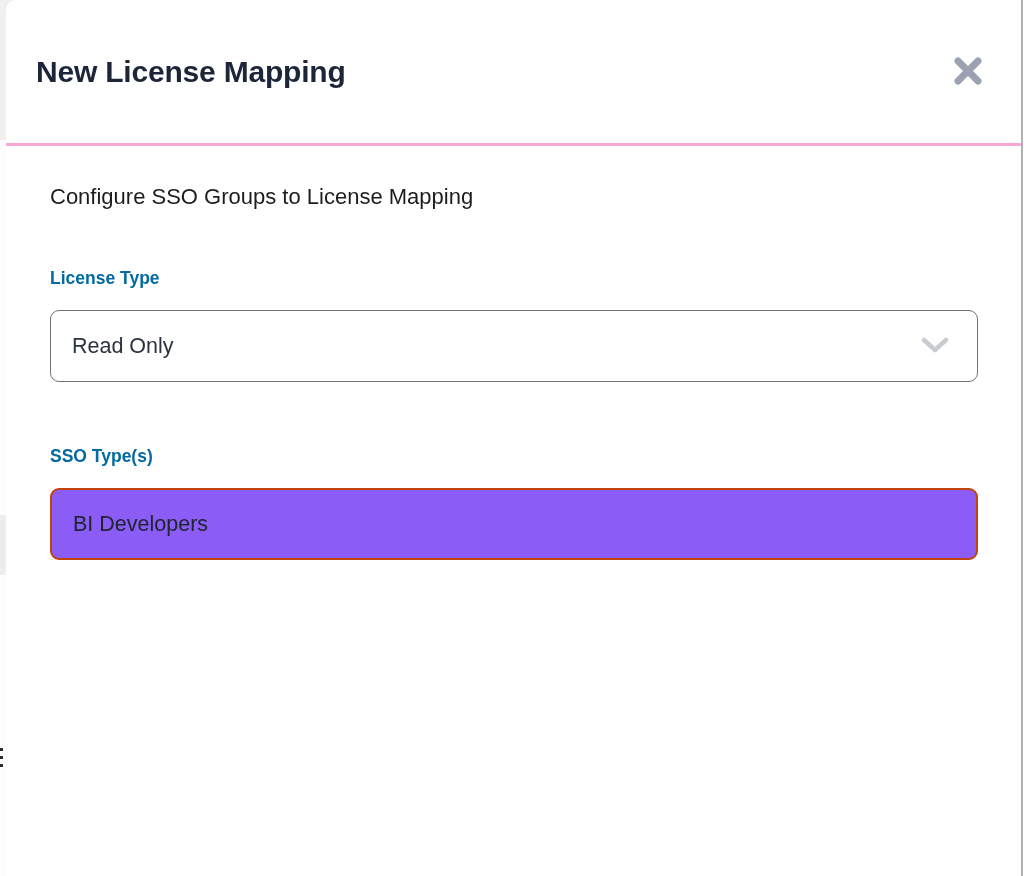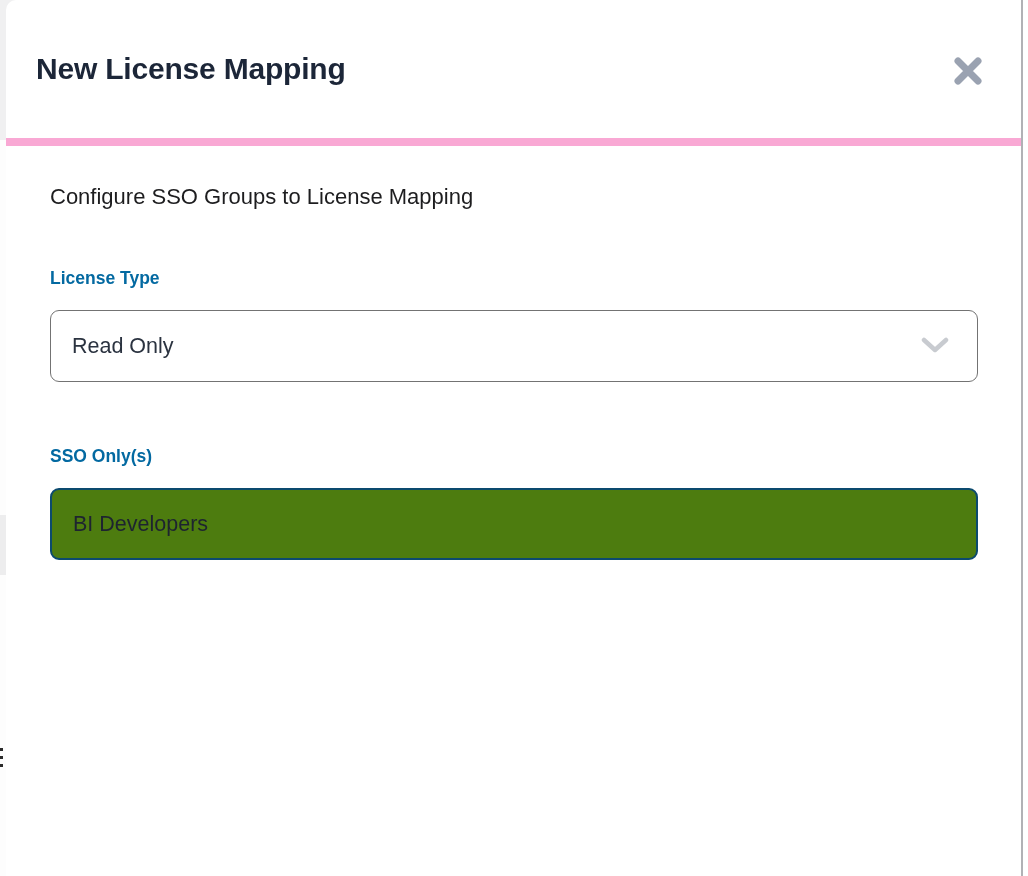--- a/index.html
+++ b/index.html
@@ -29,21 +29,21 @@
     position: absolute; left: 6px; top: 0;
     width: 1017px; height: 876px;
     background: #ffffff;
     border-right: 2px solid #b1b1b5;
     border-radius: 10px 0 0 0;
     z-index: 1;
   }
 
   .modal-header {
     height: 146px;
-    border-bottom: 8px solid #f9a8d4;
+    border-bottom: 3px solid #f9a8d4;
     display: flex;
     align-items: center;
     padding: 0 40px 0 30px;
     position: relative;
   }
   .modal-title {
     font-size: 30px;
     font-weight: 700;
     color: #1c2638;
     letter-spacing: -0.2px;
@@ -93,22 +93,22 @@
     position: absolute;
     right: 28px; top: 50%;
     transform: translateY(-50%);
     width: 28px; height: 18px;
   }
 
   .field-group-2 { margin-top: 64px; }
 
   .text-input {
     width: 928px; height: 72px;
-    background: #4d7c0f;
-    border: 2px solid #0c4a6e;
+    background: #8b5cf6;
+    border: 2px solid #c2410c;
     border-radius: 9px;
     padding: 0 21px;
     font-family: "Liberation Sans", "DejaVu Sans", sans-serif;
     font-size: 21.5px;
     color: #1e2430;
     outline: none;
   }
 
   .helper-text {
     margin-top: 16px;
@@ -153,18 +153,18 @@
         <span class="select-value">Read Only</span>
         <span class="select-chevron">
           <svg width="28" height="18" viewBox="0 0 28 18">
             <path d="M3 3 L14 13 L25 3" stroke="#c8cbd0" stroke-width="4.5" stroke-linecap="round" stroke-linejoin="round" fill="none"></path>
           </svg>
         </span>
       </div>
     </div>
 
     <div class="field-group-2">
-      <div class="field-label">SSO Only(s)</div>
+      <div class="field-label">SSO Type(s)</div>
       <input type="text" class="text-input" value="BI Developers" style="">
     </div>
 
   </div>
 </div>
 
 </body></html>

